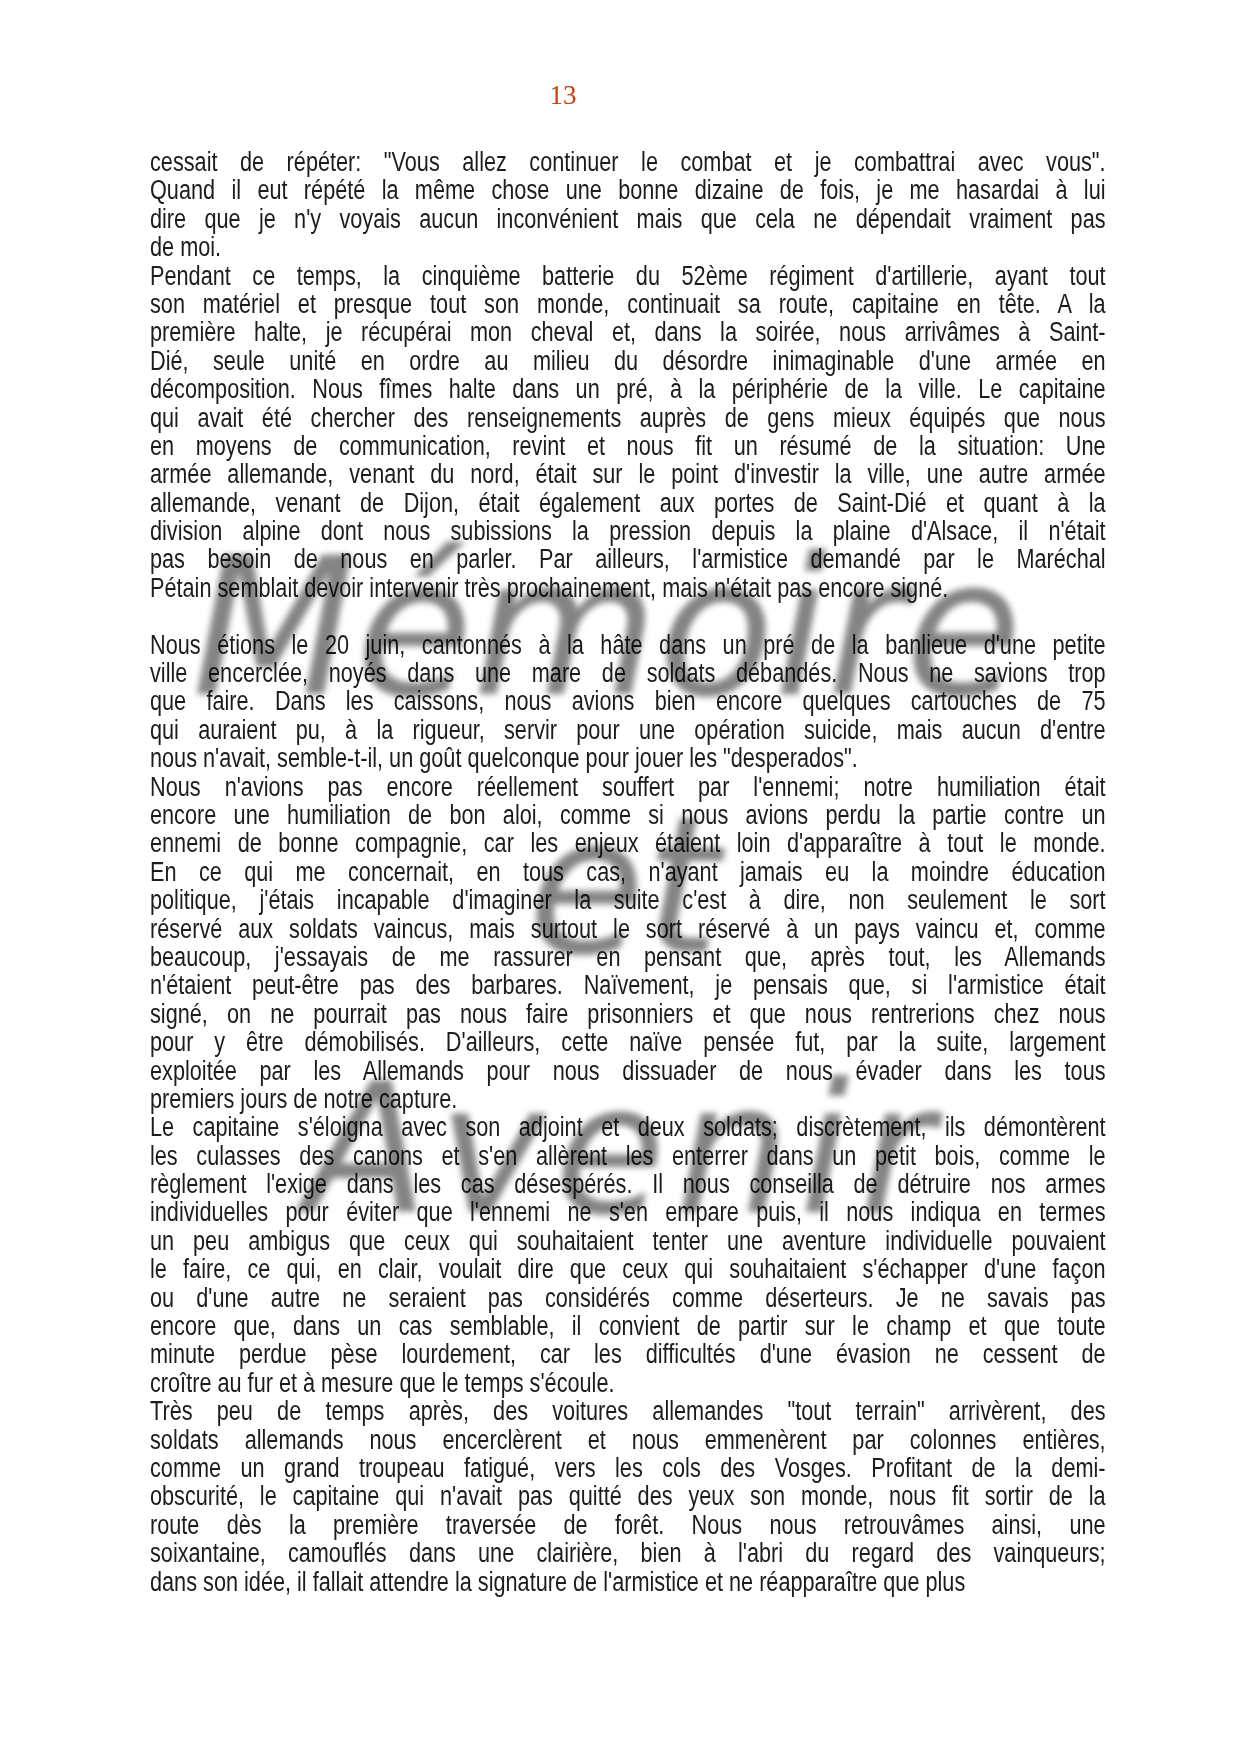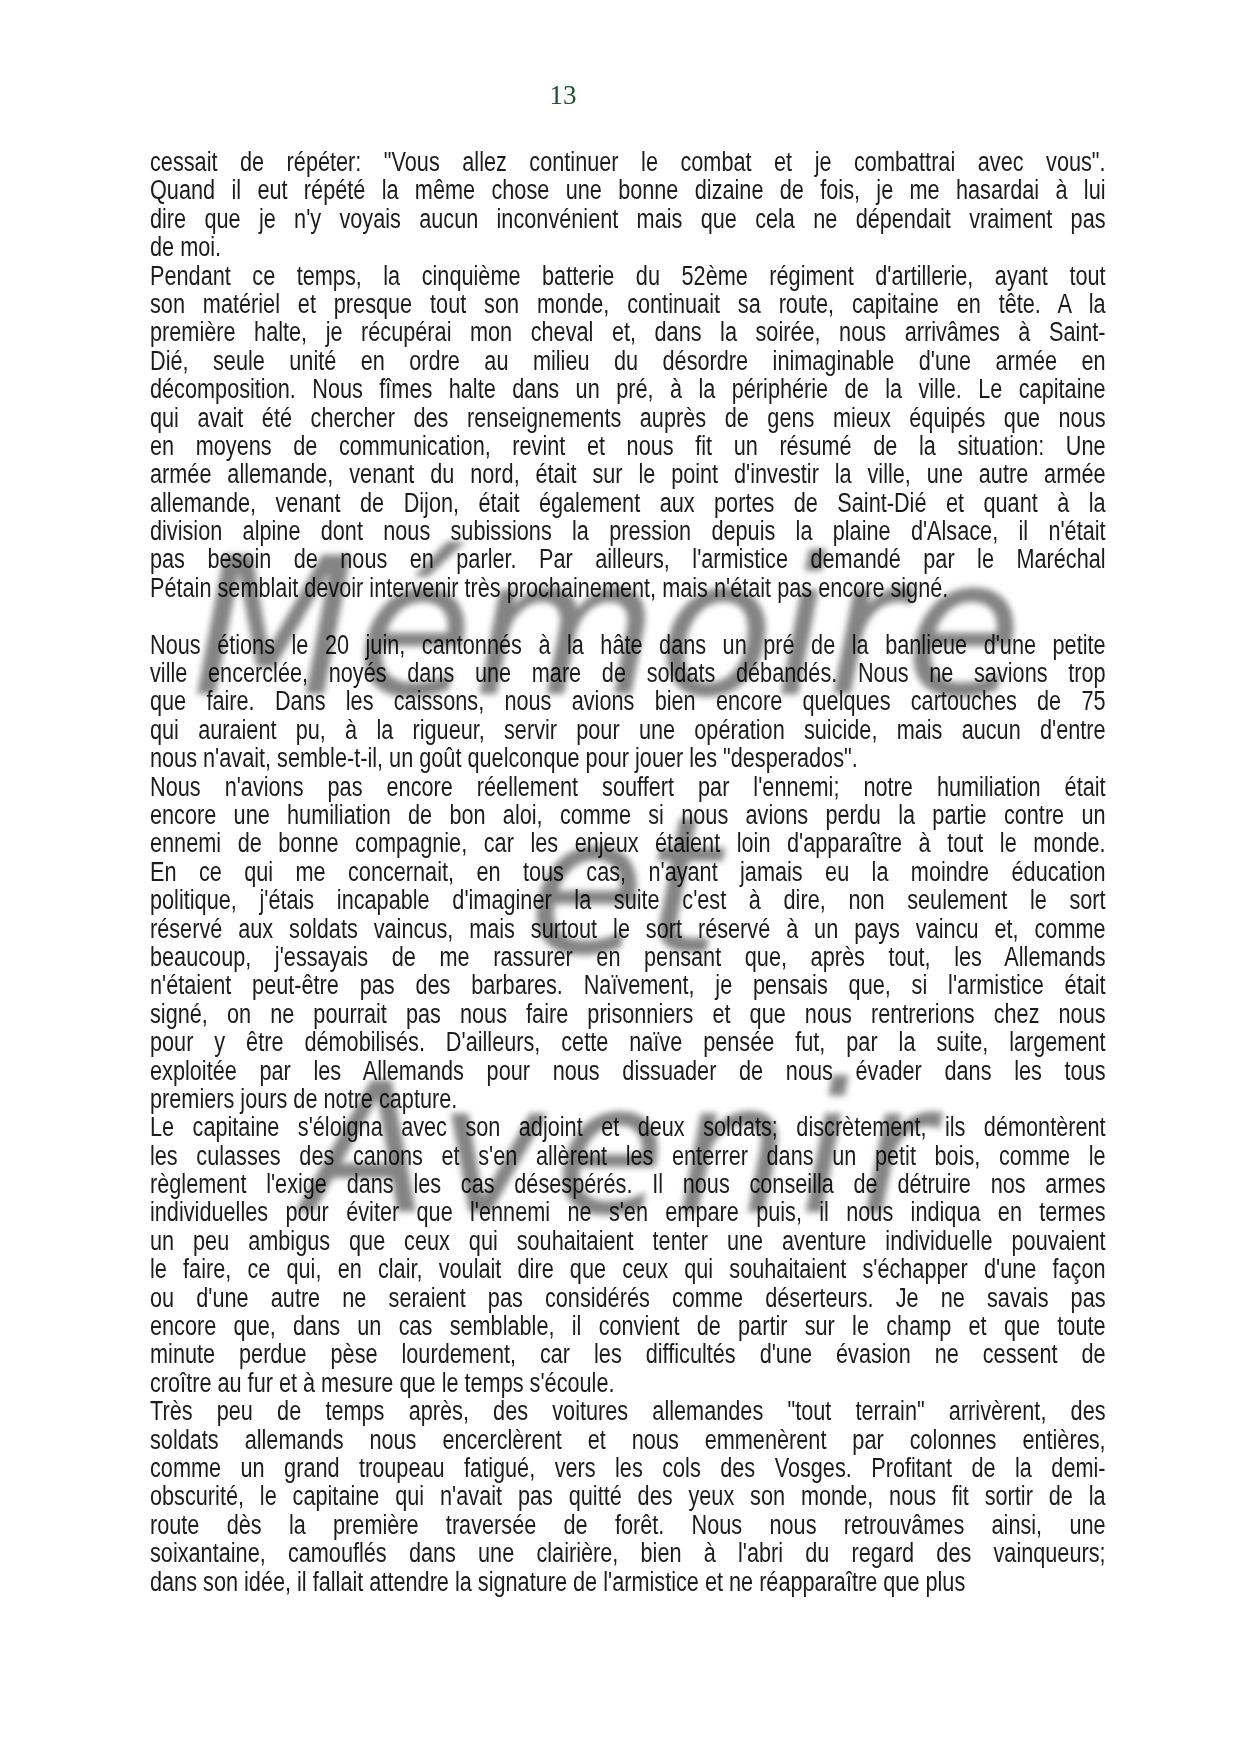--- a/index.html
+++ b/index.html
@@ -16,21 +16,21 @@
     font-family: "Liberation Sans", sans-serif;
   }
   #page-number {
     position: absolute;
     top: 80px;
     left: 520px;
     width: 86px;
     text-align: center;
     font-family: "Liberation Serif", serif;
     font-size: 27px;
-    color: #14532d;
+    color: #c2410c;
   }
   #text-body {
     position: absolute;
     left: 150px;
     top: 148px;
     color: #1c1c1c;
   }
   .line {
     width: 1190px;
     transform: scaleX(0.803);

